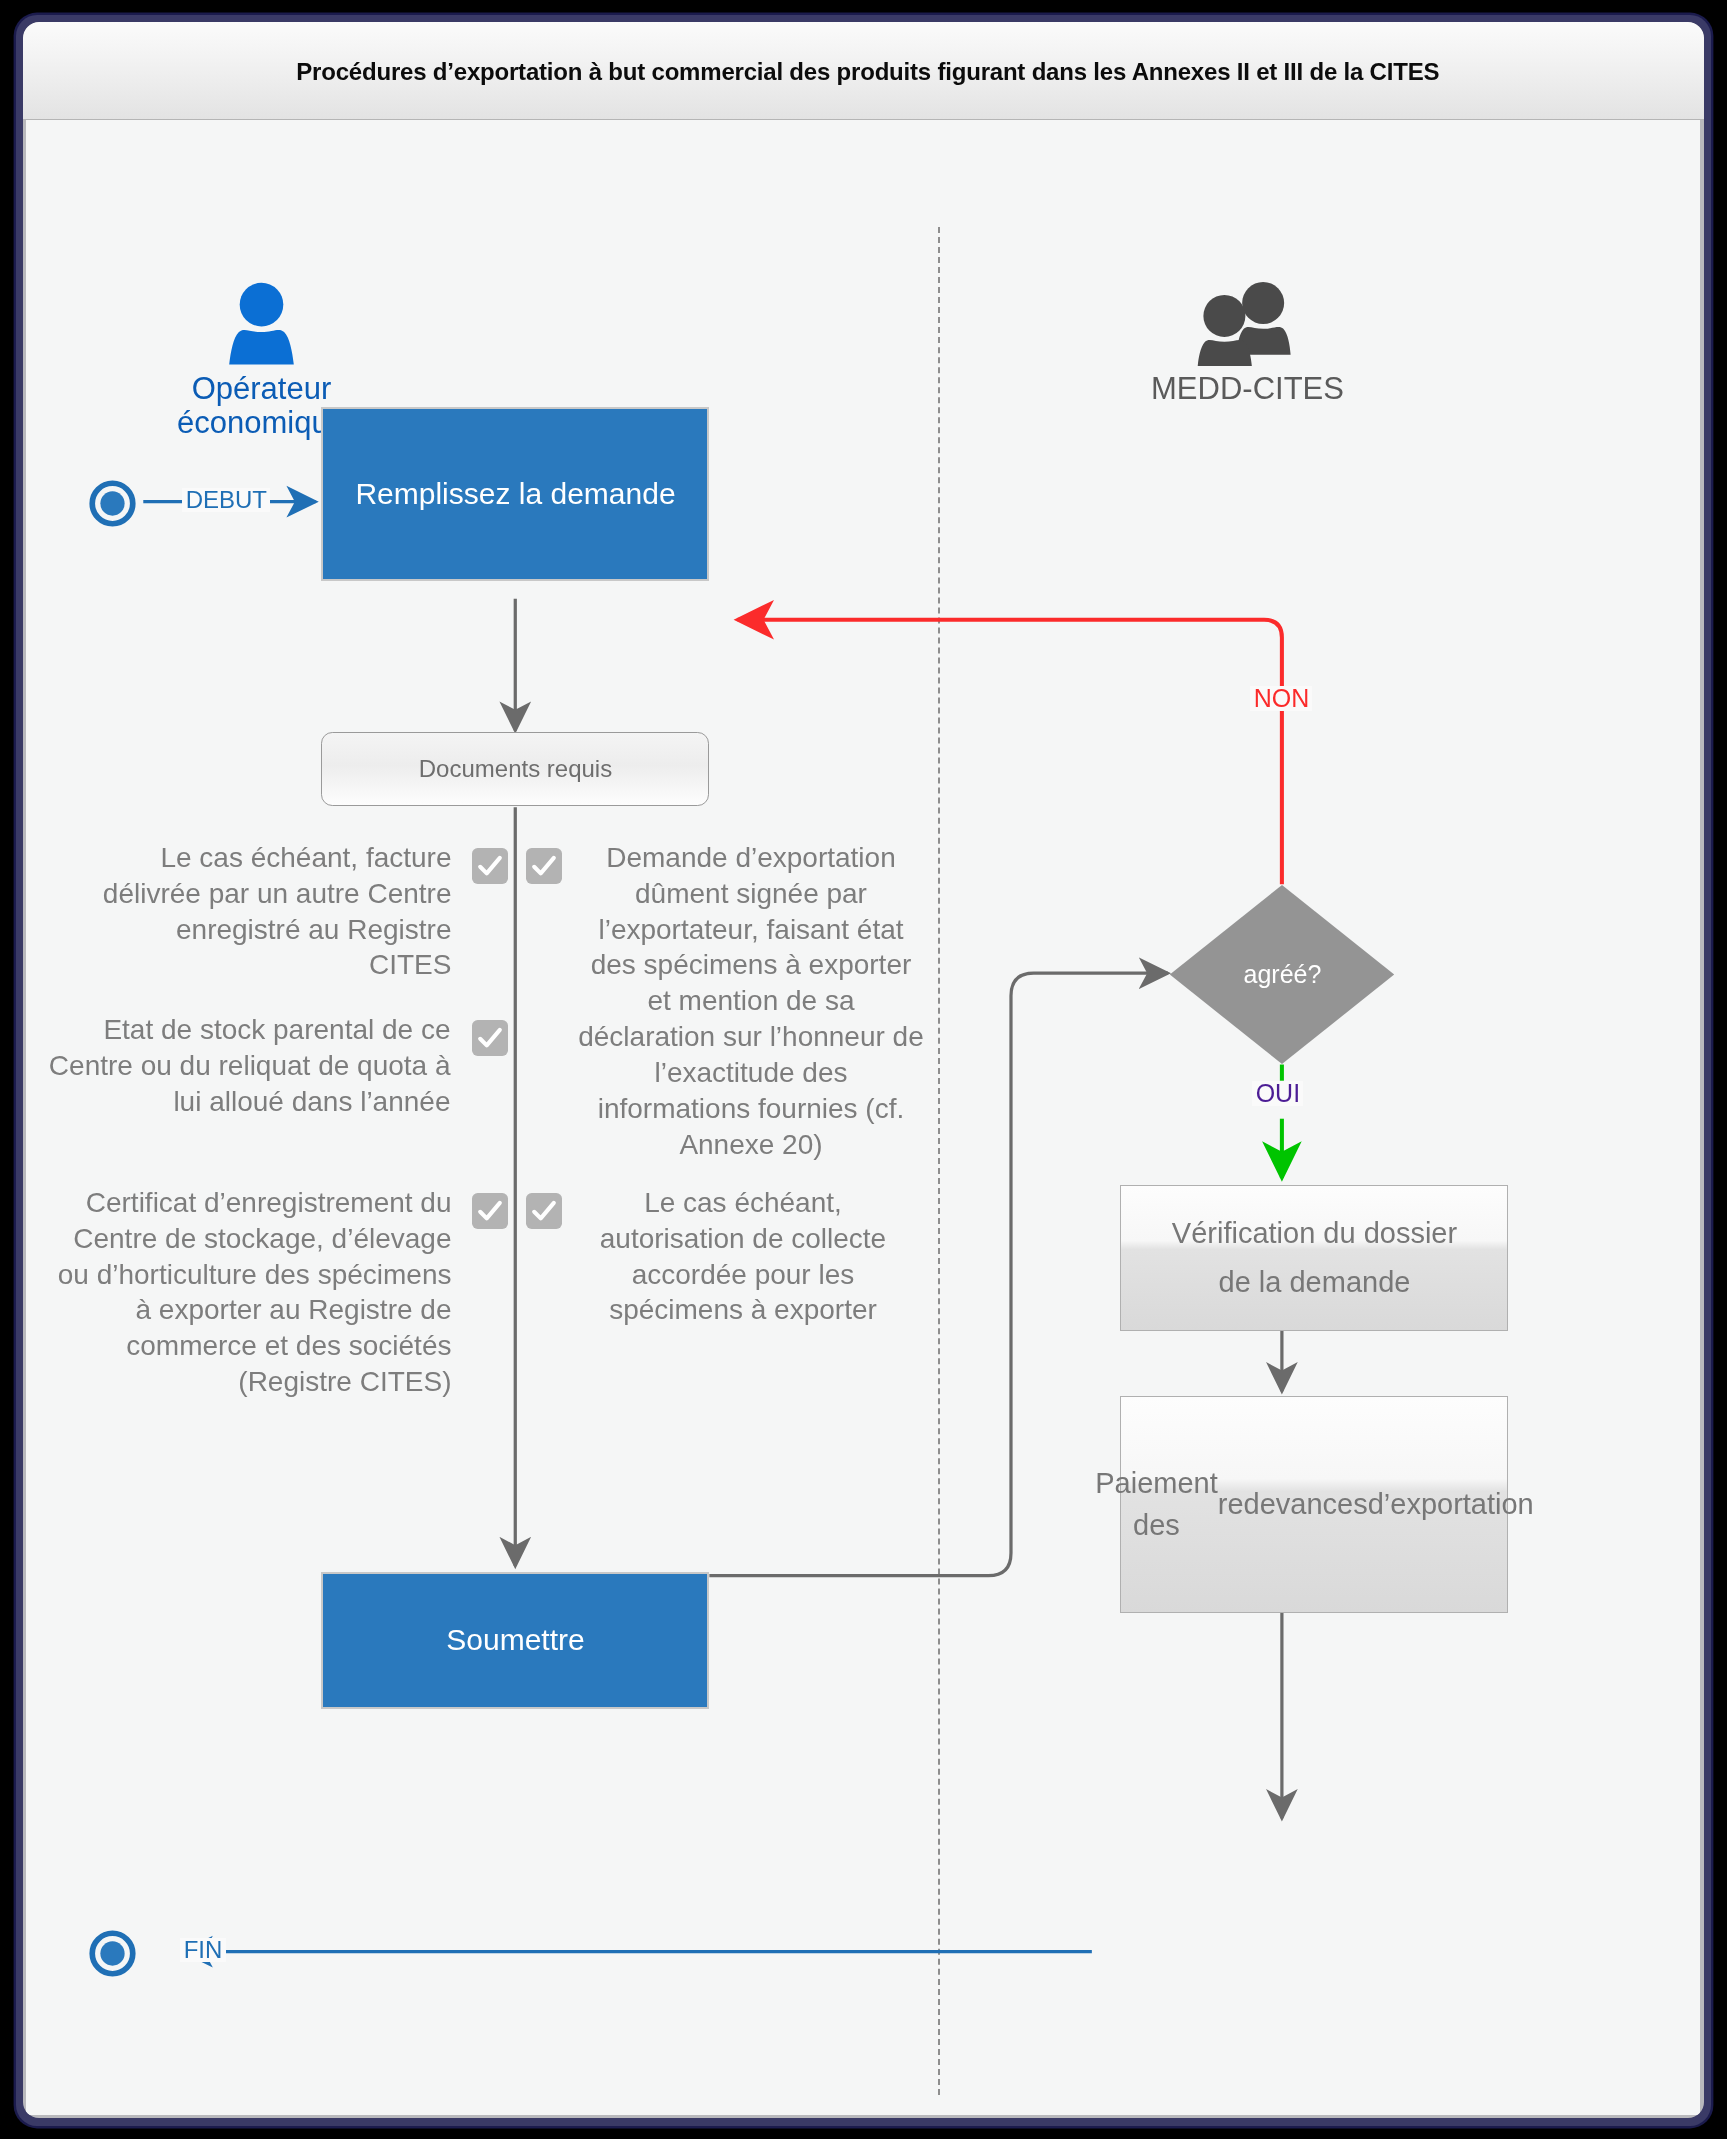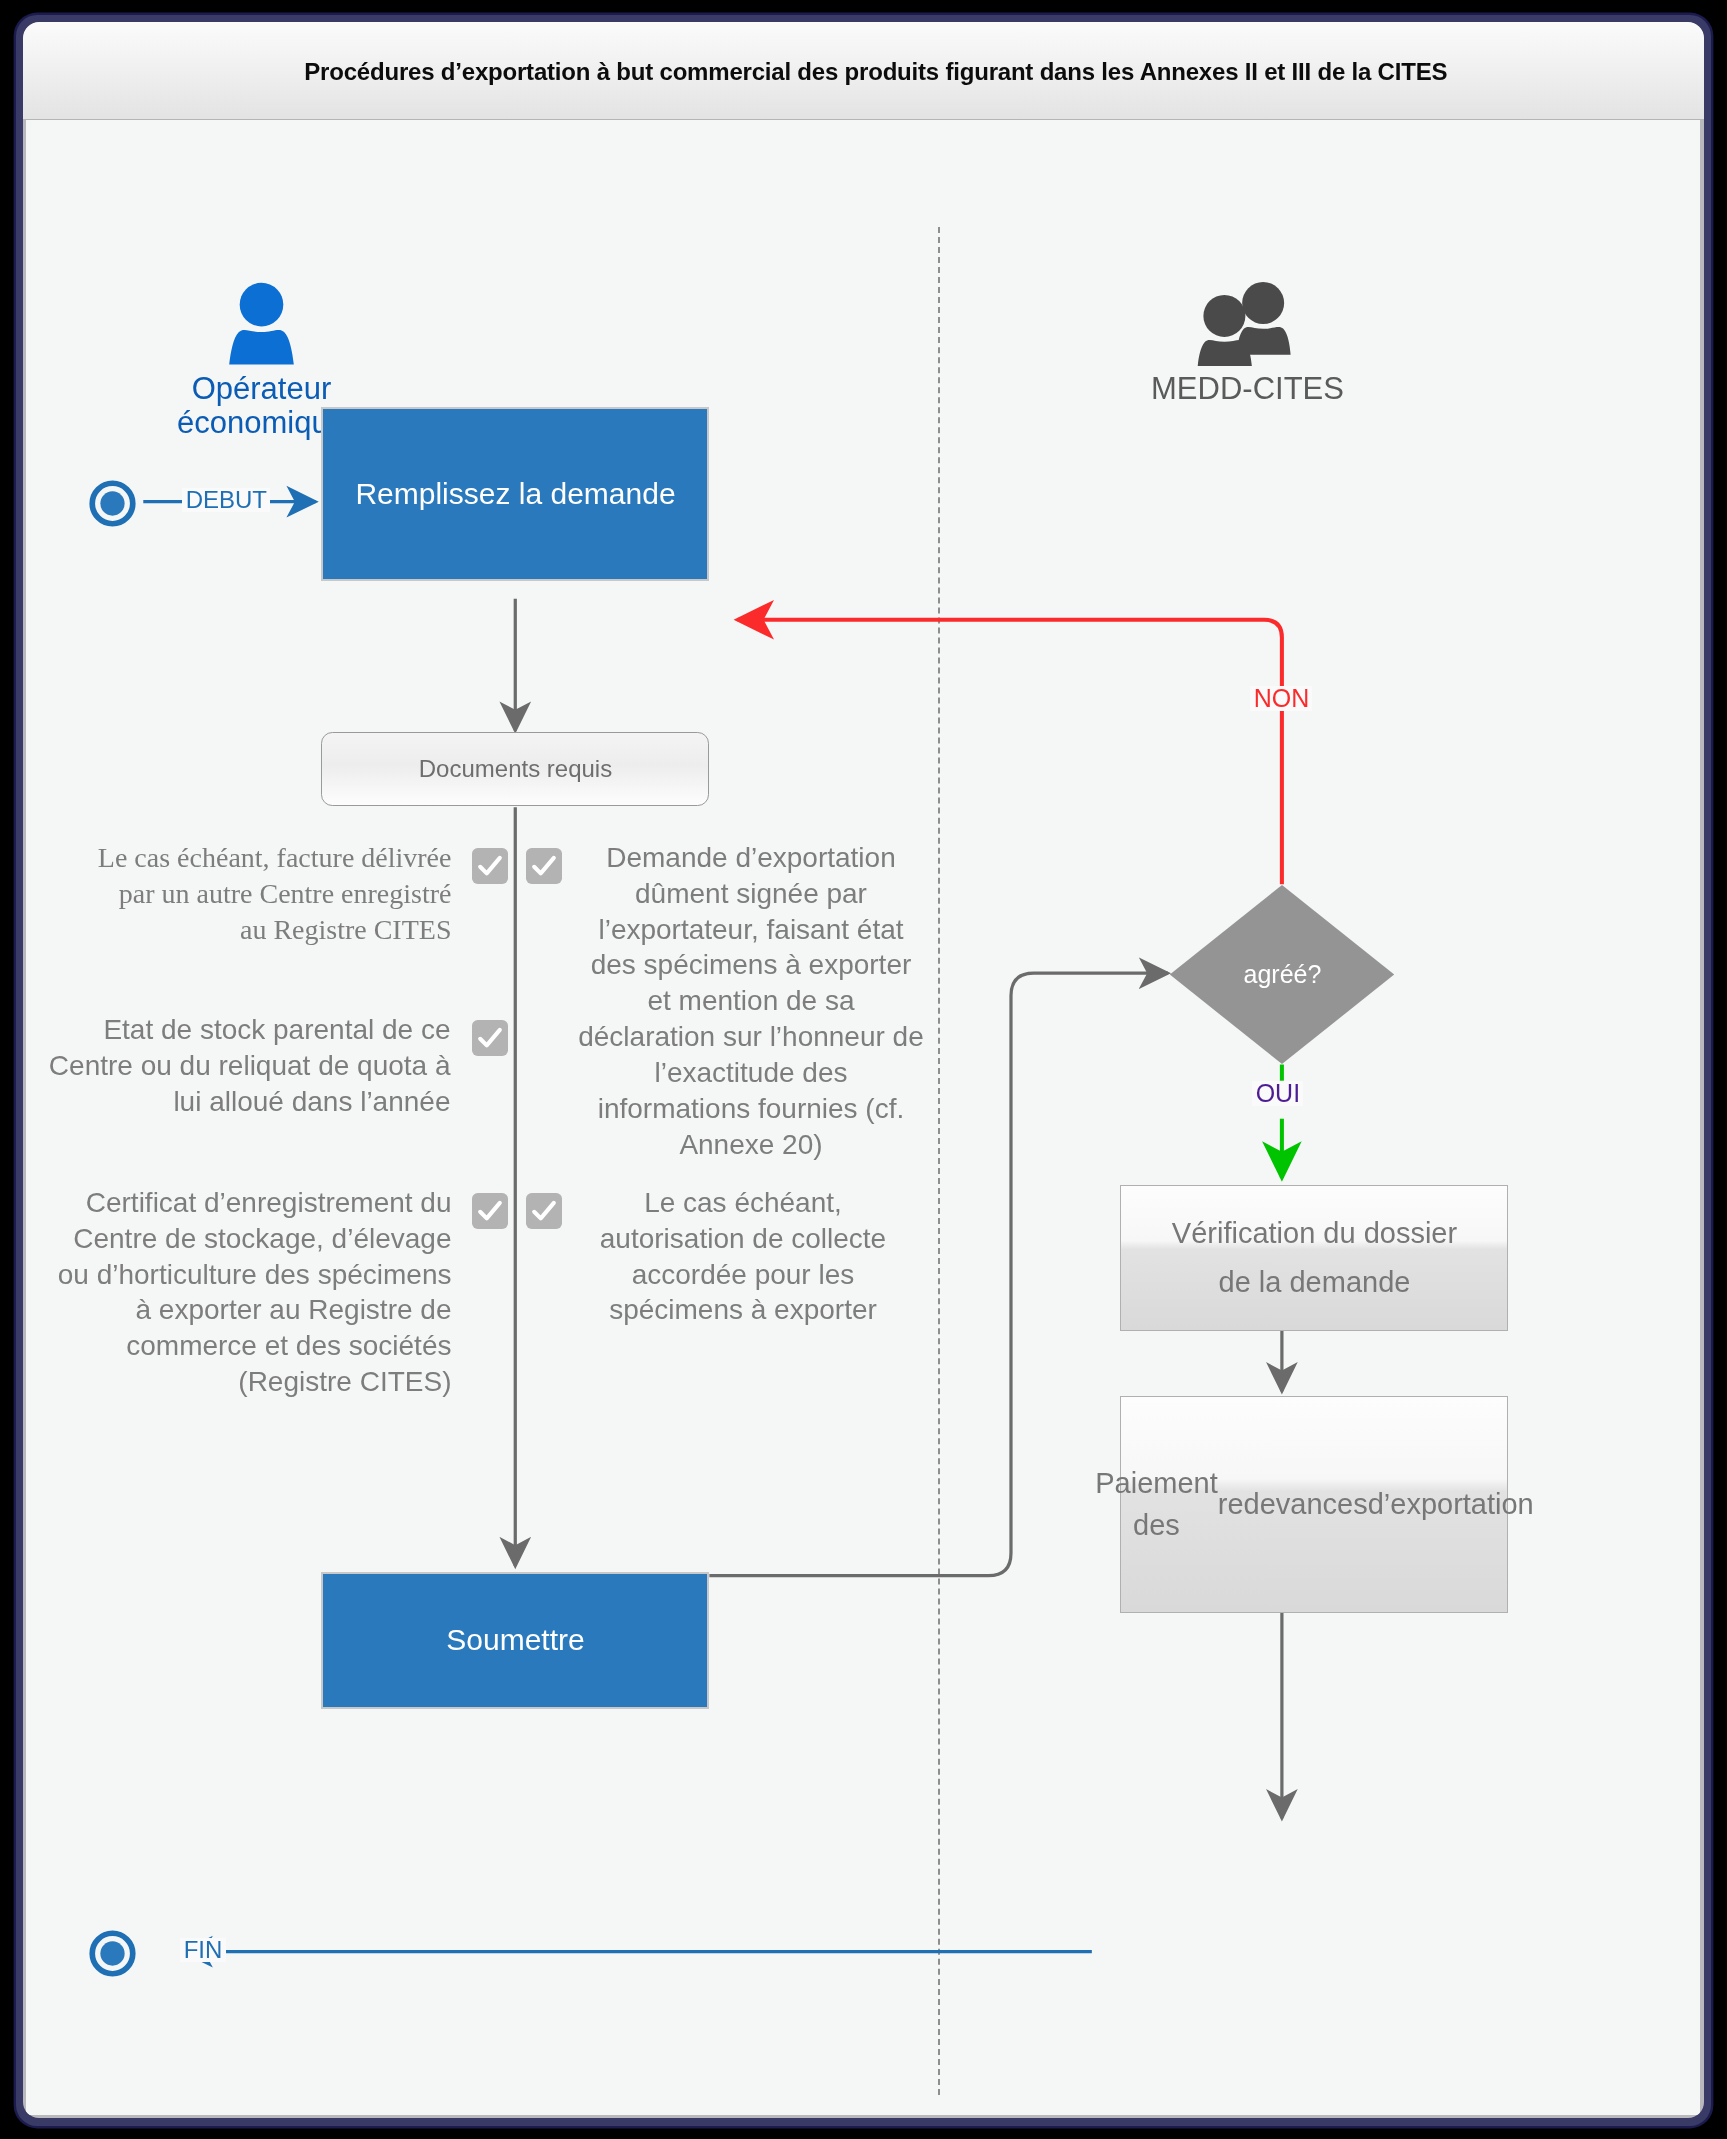--- a/index.html
+++ b/index.html
@@ -18,21 +18,21 @@
     background:#b9b9bd;
     overflow:hidden;
   }
   #titlebar{
     position:absolute; left:0; top:0; width:1681px; height:97px;
     background:linear-gradient(180deg,#fbfbfb 0%,#f2f2f2 40%,#e3e3e3 100%);
     border-bottom:0.8px solid #b5b5b5;
     border-top-left-radius:16px; border-top-right-radius:16px;
   }
   #title{
-    position:absolute; left:12px; top:36px; width:1681px;
+    position:absolute; left:4px; top:36px; width:1681px;
     text-align:center; font-size:24px; font-weight:bold; color:#0c0c0c;
     letter-spacing:-0.2px;
   }
   #canvas{
     position:absolute; left:3.2px; top:98px; width:1674px; height:1995px;
     background:#f5f6f6;
   }
 
   .lane-divider{
     position:absolute; left:912px; top:107px; width:0; height:1868px;
@@ -185,21 +185,21 @@
 
     <div class="node pill" style="left:295px;top:612px;width:388px;height:74px;">
       <span>Documents requis</span>
     </div>
 
     <div class="chk" style="left:446px;top:728px;">
       <svg width="36" height="36" viewBox="0 0 44 44">
             <path d="M10 23 L18 31 L34 12" fill="none" stroke="#fff" stroke-width="5" stroke-linecap="round" stroke-linejoin="round"></path>
           </svg>
     </div>
-    <div class="doc-text doc-left" style="left:69px;top:720px;width:356px;font-family:Liberation Serif, serif;">Le cas échéant, facture délivrée par un autre Centre enregistré au Registre CITES</div>
+    <div class="doc-text doc-left" style="left:69px;top:720px;width:356px;">Le cas échéant, facture délivrée par un autre Centre enregistré au Registre CITES</div>
 
     <div class="chk" style="left:446px;top:900px;">
       <svg width="36" height="36" viewBox="0 0 44 44">
             <path d="M10 23 L18 31 L34 12" fill="none" stroke="#fff" stroke-width="5" stroke-linecap="round" stroke-linejoin="round"></path>
           </svg>
     </div>
     <div class="doc-text doc-left" style="left:20px;top:892px;width:404px;">Etat de stock parental de ce Centre ou du reliquat de quota à lui alloué dans l’année</div>
 
     <div class="chk" style="left:446px;top:1073px;">
       <svg width="36" height="36" viewBox="0 0 44 44">

